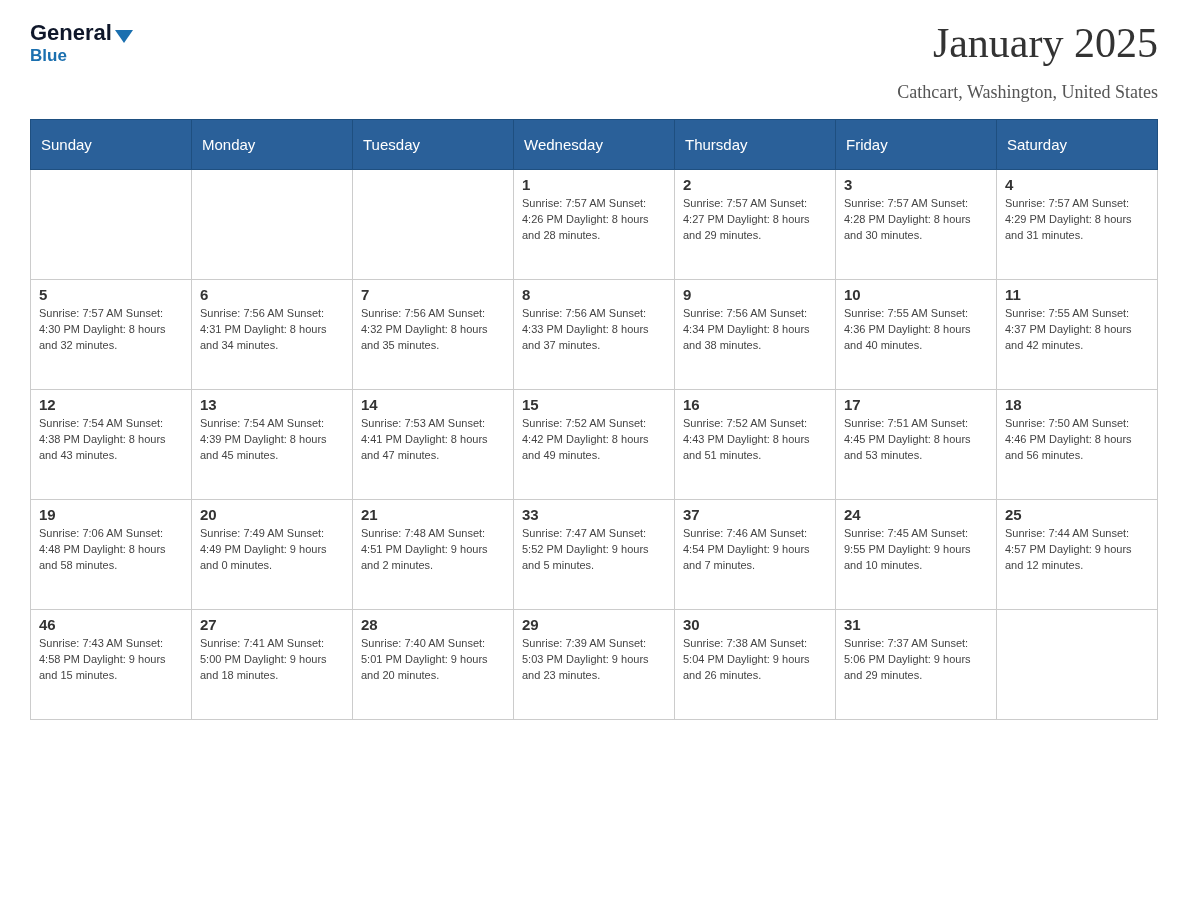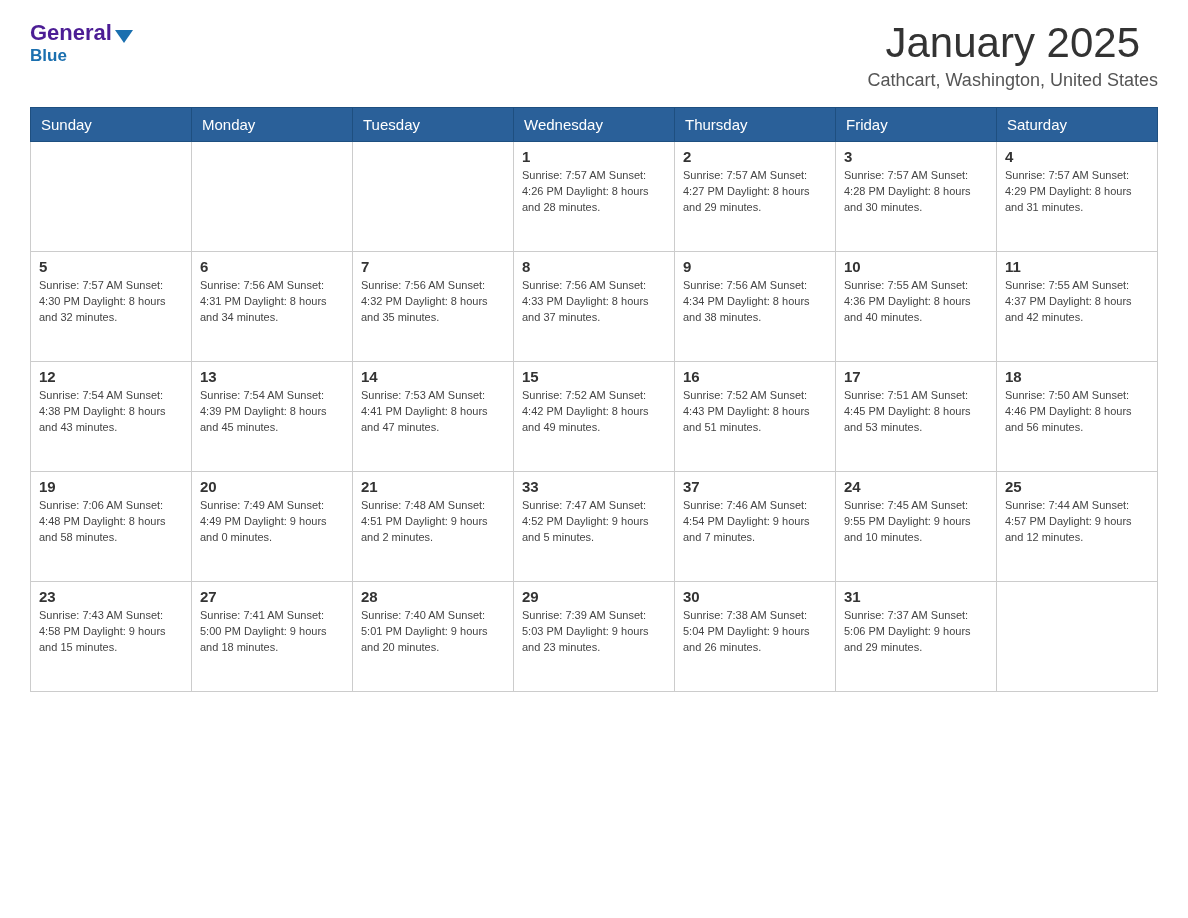--- a/index.html
+++ b/index.html
@@ -13,52 +13,53 @@
     }
     .header {
       display: flex;
       justify-content: space-between;
       align-items: flex-start;
       margin-bottom: 16px;
     }
     .logo-text-general {
       font-size: 22px;
       font-weight: bold;
-      color: #4c1d95;
+      color: #0f172a;
     }
     .logo-text-blue {
       font-size: 17px;
       font-weight: bold;
       color: #1a6faf;
     }
     .title-section {
-      text-align: center;
+      text-align: right;
+      font-family: Liberation Serif, serif;
     }
     .page-title {
       font-size: 42px;
       font-weight: normal;
       color: #333;
       line-height: 1.1;
     }
     .subtitle {
       font-size: 18px;
       color: #555;
-      margin-top: 4px;
+      margin-top: 16px;
     }
     .calendar {
       width: 100%;
       border-collapse: collapse;
       border: 1px solid #999;
     }
     .calendar thead tr th {
       background-color: #2a6099;
       color: #fff;
       font-size: 15px;
       font-weight: normal;
-      padding: 8px 10px;
+      padding: 16px 10px;
       text-align: left;
       border: 1px solid #1e4f80;
     }
     .calendar tbody tr td {
       vertical-align: top;
       padding: 6px 8px;
       border: 1px solid #ccc;
       width: 14.28%;
       min-height: 80px;
       height: 110px;
@@ -283,21 +284,21 @@
         <td>
           <div class="day-number">21</div>
           <div class="day-info">Sunrise: 7:48 AM
 Sunset: 4:51 PM
 Daylight: 9 hours
 and 2 minutes.</div>
         </td>
         <td>
           <div class="day-number">33</div>
           <div class="day-info">Sunrise: 7:47 AM
-Sunset: 4:52 PM
+Sunset: 5:52 PM
 Daylight: 9 hours
 and 5 minutes.</div>
         </td>
         <td>
           <div class="day-number">37</div>
           <div class="day-info">Sunrise: 7:46 AM
 Sunset: 4:54 PM
 Daylight: 9 hours
 and 7 minutes.</div>
         </td>
@@ -311,21 +312,21 @@
         <td>
           <div class="day-number">25</div>
           <div class="day-info">Sunrise: 7:44 AM
 Sunset: 4:57 PM
 Daylight: 9 hours
 and 12 minutes.</div>
         </td>
       </tr>
       <tr>
         <td>
-          <div class="day-number">23</div>
+          <div class="day-number">46</div>
           <div class="day-info">Sunrise: 7:43 AM
 Sunset: 4:58 PM
 Daylight: 9 hours
 and 15 minutes.</div>
         </td>
         <td>
           <div class="day-number">27</div>
           <div class="day-info">Sunrise: 7:41 AM
 Sunset: 5:00 PM
 Daylight: 9 hours

